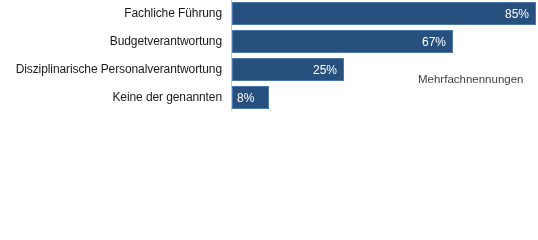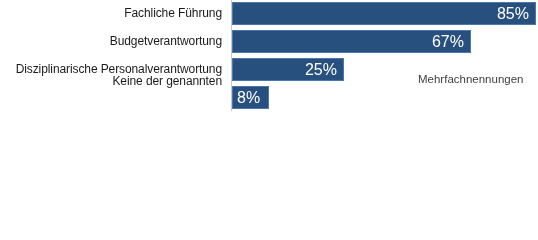--- a/index.html
+++ b/index.html
@@ -64,21 +64,21 @@
   .bar {
     position: relative;
     height: 23px;
     background: #27507F;
     border: 1px solid #4A77AD;
     box-sizing: border-box;
     display: flex;
     align-items: center;
   }
   .bar-value {
-    font-size: 16px;
+    font-size: 12px;
     line-height: 12px;
     color: #ffffff;
     white-space: nowrap;
   }
   .bar.align-right {
     justify-content: flex-end;
     padding-right: 6px;
   }
   .bar.align-left {
     justify-content: flex-start;
@@ -100,35 +100,35 @@
 </style>
 </head>
 <body>
 
 <div class="chart">
 
   <div class="cat-labels">
     <div class="cat-label" style="top:7px;">Fachliche Führung</div>
     <div class="cat-label" style="top:63px;">Disziplinarische Personalverantwortung</div>
     <div class="cat-label" style="top:35px;">Budgetverantwortung</div>
-    <div class="cat-label" style="top:75px;">Keine der genannten</div>
+    <div class="cat-label" style="top:91px;">Keine der genannten</div>
   </div>
 
   <div class="axis-line"></div>
 
   <div class="plot">
 
     <div class="bar-row" style="top:2px; width:304px;">
       <div class="bar align-right" style="width:304px;">
         <span class="bar-value">85%</span>
       </div>
     </div>
 
     <div class="bar-row" style="top:30px; width:239px;">
-      <div class="bar align-right" style="width:239px;">
+      <div class="bar align-right" style="width:221px;">
         <span class="bar-value">67%</span>
       </div>
     </div>
 
     <div class="bar-row" style="top:58px; width:94px;">
       <div class="bar align-right" style="width:112px;">
         <span class="bar-value">25%</span>
       </div>
     </div>
 

